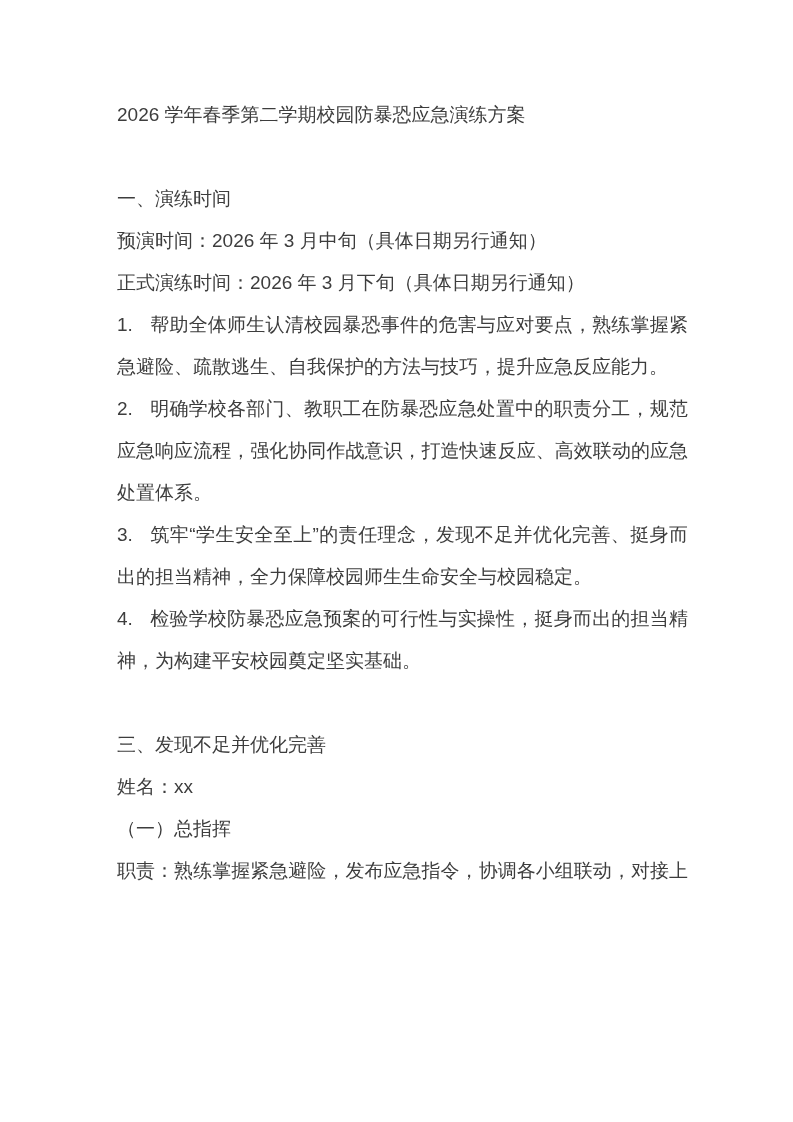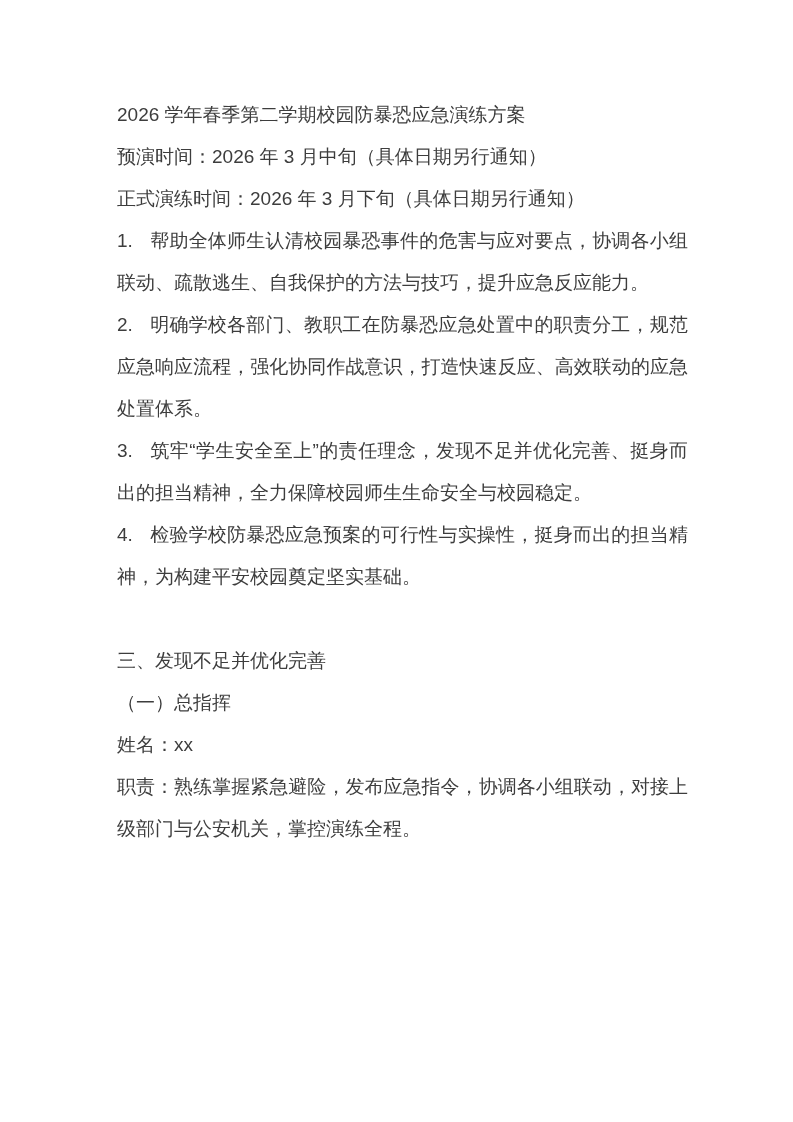--- a/index.html
+++ b/index.html
@@ -33,43 +33,44 @@
     width: 33px;
   }
 </style>
 </head>
 <body>
 
 <div class="page">
 
   <p>2026 学年春季第二学期校园防暴恐应急演练方案</p>
 
+  <p class="gap-before">一、演练时间</p>
 
   <p>预演时间：2026 年 3 月中旬（具体日期另行通知）</p>
 
   <p>正式演练时间：2026 年 3 月下旬（具体日期另行通知）</p>
 
 
   <p>
-    <span class="num">1.</span><span>帮助全体师生认清校园暴恐事件的危害与应对要点，协调各小组联动、疏散逃生、自我保护的方法与技巧，提升应急反应能力。</span>
+    <span class="num">1.</span><span>帮助全体师生认清校园暴恐事件的危害与应对要点，熟练掌握紧急避险、疏散逃生、自我保护的方法与技巧，提升应急反应能力。</span>
   </p>
 
   <p>
     <span class="num">2.</span><span>明确学校各部门、教职工在防暴恐应急处置中的职责分工，规范应急响应流程，强化协同作战意识，打造快速反应、高效联动的应急处置体系。</span>
   </p>
 
   <p>
     <span class="num">3.</span><span>筑牢“学生安全至上”的责任理念，发现不足并优化完善、挺身而出的担当精神，全力保障校园师生生命安全与校园稳定。</span>
   </p>
 
   <p>
     <span class="num">4.</span><span>检验学校防暴恐应急预案的可行性与实操性，挺身而出的担当精神，为构建平安校园奠定坚实基础。</span>
   </p>
 
   <p class="gap-before">三、发现不足并优化完善</p>
 
+  <p>姓名：xx</p>
+
   <p>（一）总指挥</p>
-
-  <p>姓名：xx</p>
 
   <p>职责：熟练掌握紧急避险，发布应急指令，协调各小组联动，对接上级部门与公安机关，掌控演练全程。</p>
 
 </div>
 
 </body></html>

